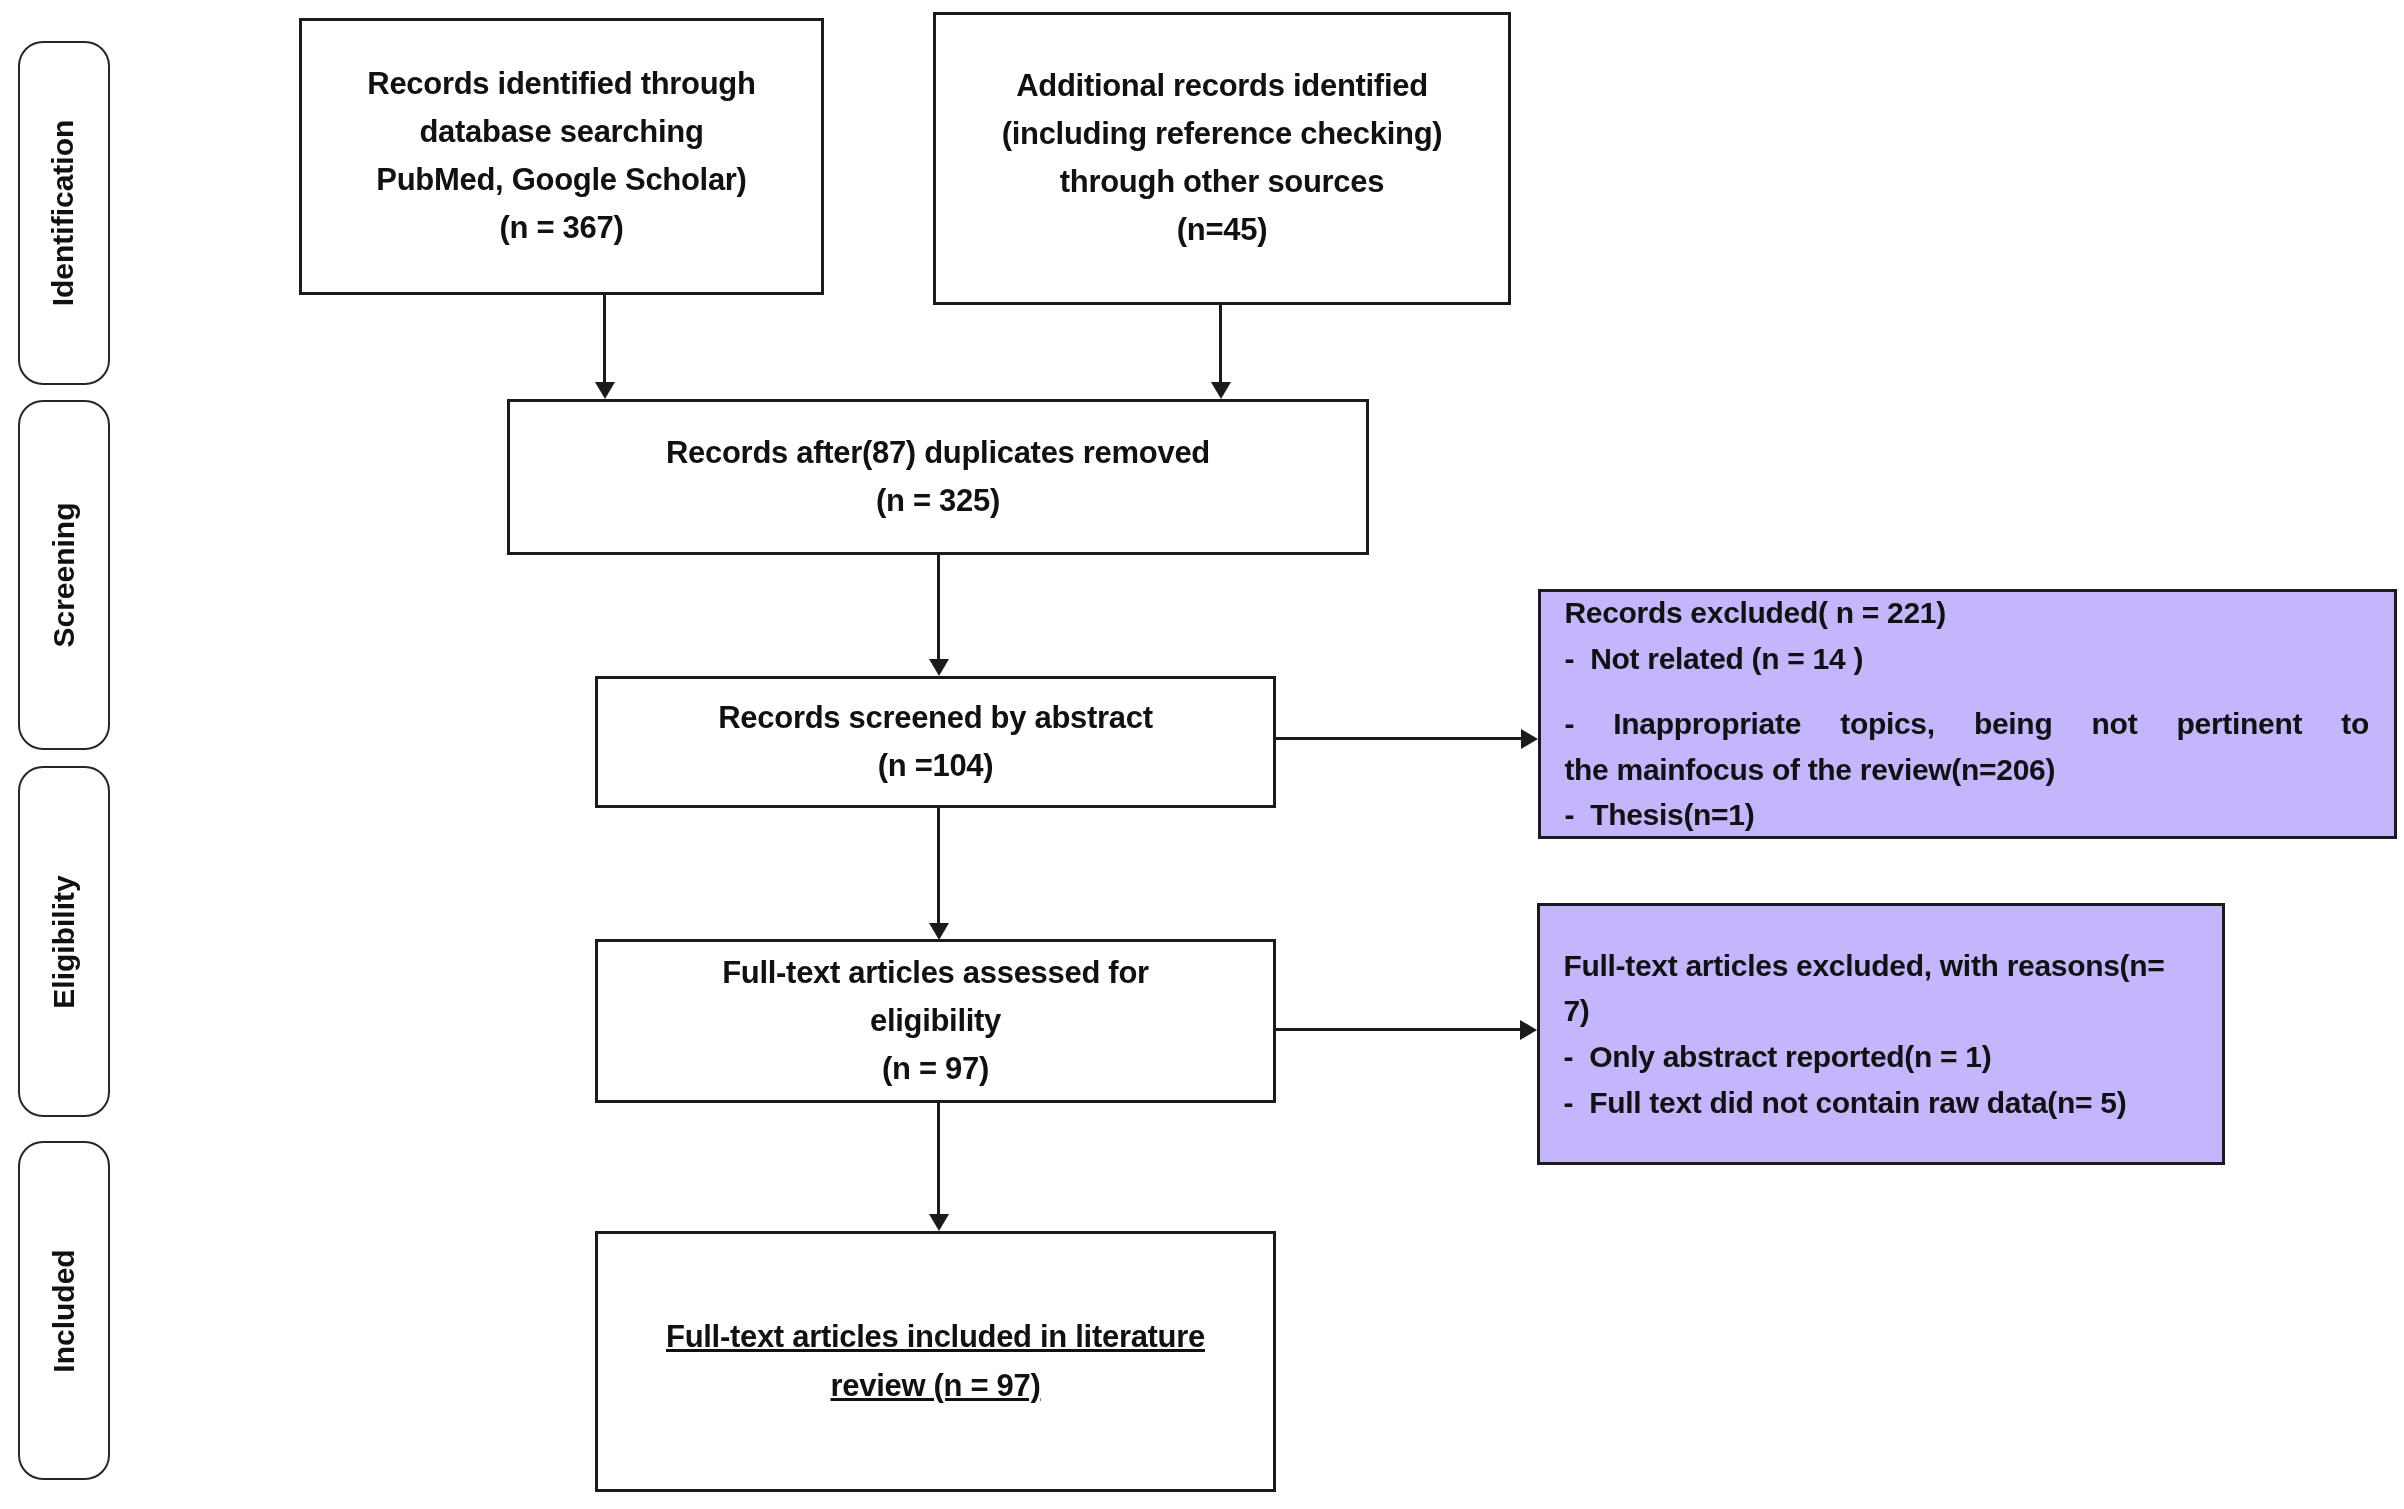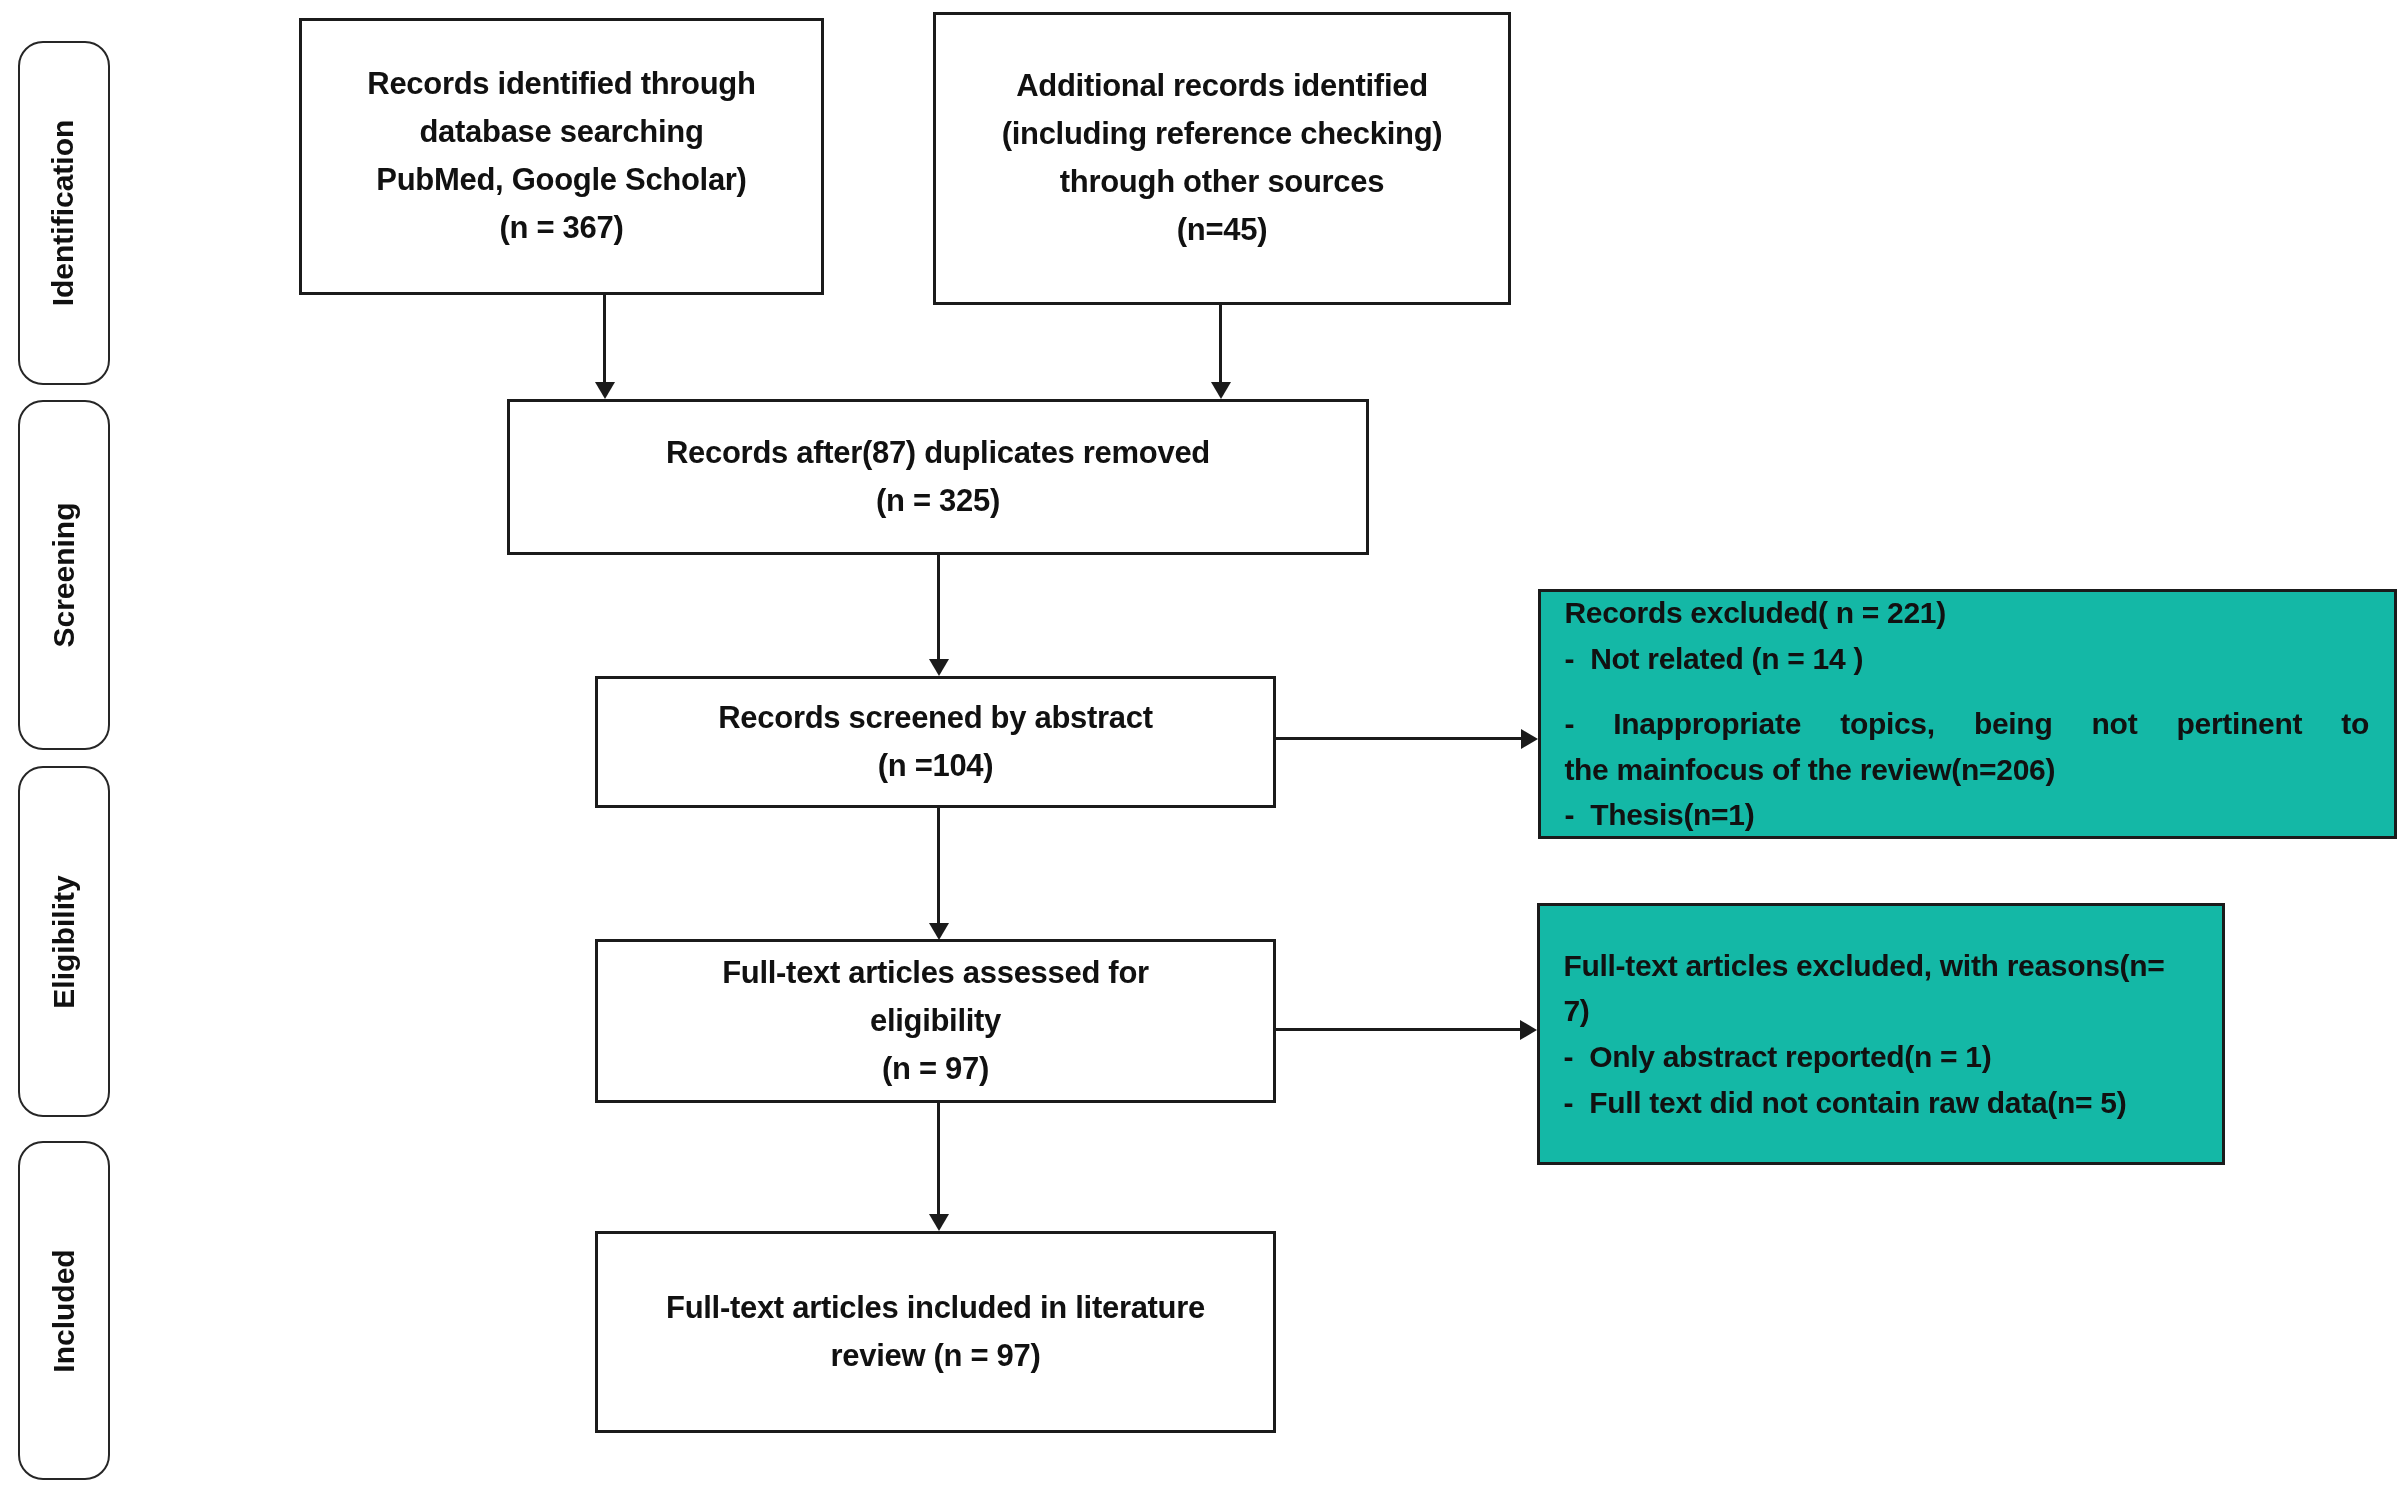--- a/index.html
+++ b/index.html
@@ -37,21 +37,21 @@
     align-items:center; justify-content:center;
     text-align:center;
     font-weight:700; font-size:31px; letter-spacing:-0.3px;
     line-height:1.55; color:#111;
     padding:0 9.8px;
   }
   .fbox .line { white-space:pre-wrap; }
 
   
   .rbox {
-    position:absolute; background:#14b8a6;
+    position:absolute; background:#c4b5fd;
     border:3.9px solid #1b1b1b;
     display:flex; flex-direction:column;
     justify-content:center;
     text-align:left;
     font-weight:600; font-size:30px; letter-spacing:-0.3px;
     line-height:1.52; color:#111;
     padding:7.8px 25px 7.8px 23.4px;
   }
   .rbox .line { white-space:pre-wrap; }
   .rbox .stretch { text-align:justify; text-align-last:justify;margin-top:20px; }
@@ -86,21 +86,21 @@
   #stage-eligibility    { top:766px; height:351px; }
   #stage-included       { top:1141px;height:339px; }
 
   #box-identified   { left:299px;  top:17.6px;   width:525px; height:277px; }
   #box-additional   { left:933px;  top:11.7px;   width:578px; height:293px; }
   #box-deduplicated { left:507px;  top:399px;  width:862px; height:156px; }
   #box-screened     { left:595px;  top:676px;  width:681px; height:132px;text-align:right; }
   #box-records-excluded { left:1538px; top:589px; width:859px; height:250px; }
   #box-assessed     { left:595px;  top:939px;  width:681px; height:164px; }
   #box-fulltext-excluded { left:1537px; top:903px; width:688px; height:262px; }
-  #box-included     { left:595px;  top:1231px; width:681px; height:202px; }
+  #box-included     { left:595px;  top:1231px; width:681px; height:261px;text-decoration:underline; }
 
   #arrow-identified-dedup { left:592px;  top:295px;  height:104px; }
   #arrow-additional-dedup { left:1208px; top:304px;  height:95px;  }
   #arrow-dedup-screened   { left:926px;  top:555px;  height:121px; }
   #arrow-screened-assessed{ left:926px;  top:808px;  height:132px; }
   #arrow-assessed-included{ left:926px;  top:1103px; height:128px; }
   #arrow-screened-excluded{ left:1276px; top:726px;  width:262px;  }
   #arrow-assessed-excluded{ left:1276px; top:1017px; width:261px;  }
 </style>
 </head>

